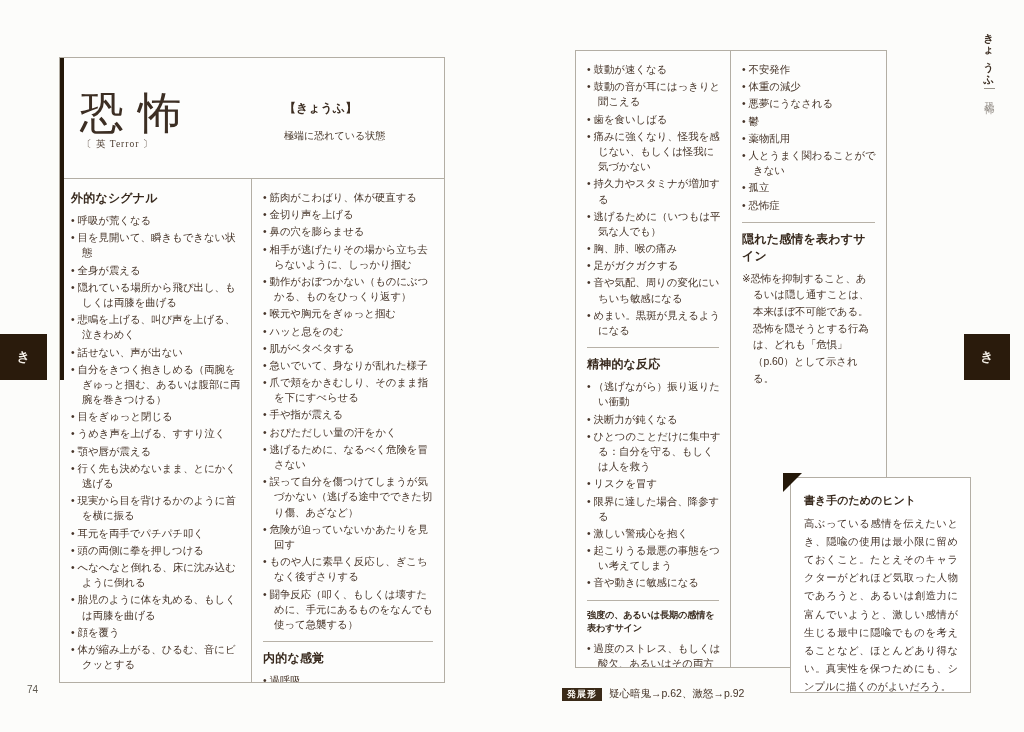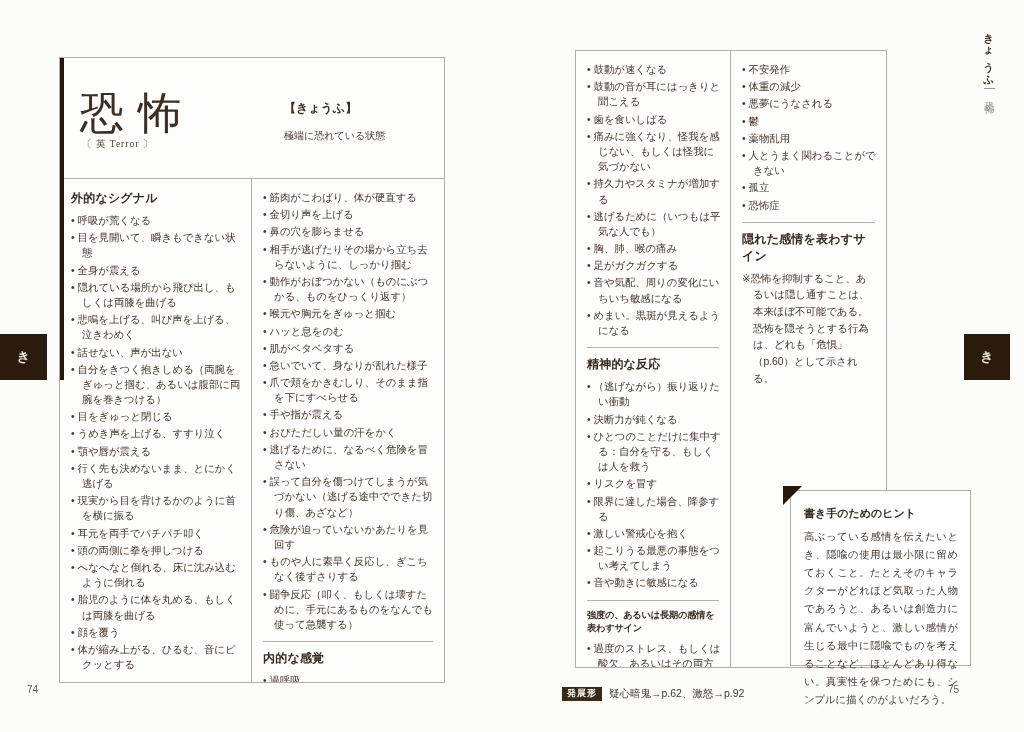--- a/index.html
+++ b/index.html
@@ -50,21 +50,21 @@
     font-size:10.4px;line-height:1.46;margin:2px 0;
     padding-left:11px;text-indent:-11px;color:#463428;
   }
   ul.blist li::before{content:"• ";color:#463428;}
   .hrule{border:none;border-top:1px solid #b7b1a7;margin:9px 2px 8px 0;}
   .note{
     font-size:10.4px;line-height:1.6;padding-left:11px;text-indent:-11px;color:#463428;
   }
   
   .hint-box{
-    position:absolute;left:790px;top:490px;width:181px;height:176px;
+    position:absolute;left:790px;top:477px;width:181px;height:216px;
     background:#fff;border:1px solid #b3aea4;box-sizing:border-box;
     padding:15px 12px 10px 13px;z-index:3;
   }
   .hint-fold{
     position:absolute;left:-8px;top:-5px;width:0;height:0;
     border-top:19px solid #241809;border-right:19px solid transparent;
   }
   .hint-heading{font-size:11px;font-weight:bold;color:#382a1e;margin-bottom:7px;}
   .hint-body{font-size:10.3px;line-height:1.76;text-align:justify;color:#43332a;}
   
@@ -77,21 +77,21 @@
   .tab-right{left:964px;top:334px;width:46px;}
   .edge-label{
     position:absolute;left:982px;top:26px;display:flex;flex-direction:column;align-items:center;
   }
   .edge-label .v{writing-mode:vertical-rl;text-orientation:upright;letter-spacing:2px;}
   .edge-reading{font-size:10.5px;font-weight:bold;color:#3c2d21;}
   .edge-divider{width:11px;height:1px;background:#9a948b;margin:6px 0 5px 0;}
   .edge-kanji{font-size:10px;color:#96908a;}
   
   .footer-ref{
-    position:absolute;left:562px;top:687px;display:flex;align-items:flex-start;gap:7px;
+    position:absolute;left:562px;top:687px;display:flex;align-items:flex-end;gap:7px;
   }
   .footer-badge{
     background:#3a2a18;color:#fcf9f4;font-size:9px;font-weight:bold;
     padding:2px 5px 2.5px 5px;letter-spacing:1px;line-height:1;
   }
   .footer-links{font-size:10.5px;color:#463528;}
   .pagenum{position:absolute;font-size:10px;color:#5d574e;}
   .pagenum-left{left:27px;top:684px;}
   .pagenum-right{left:948px;top:684px;}
 </style>

